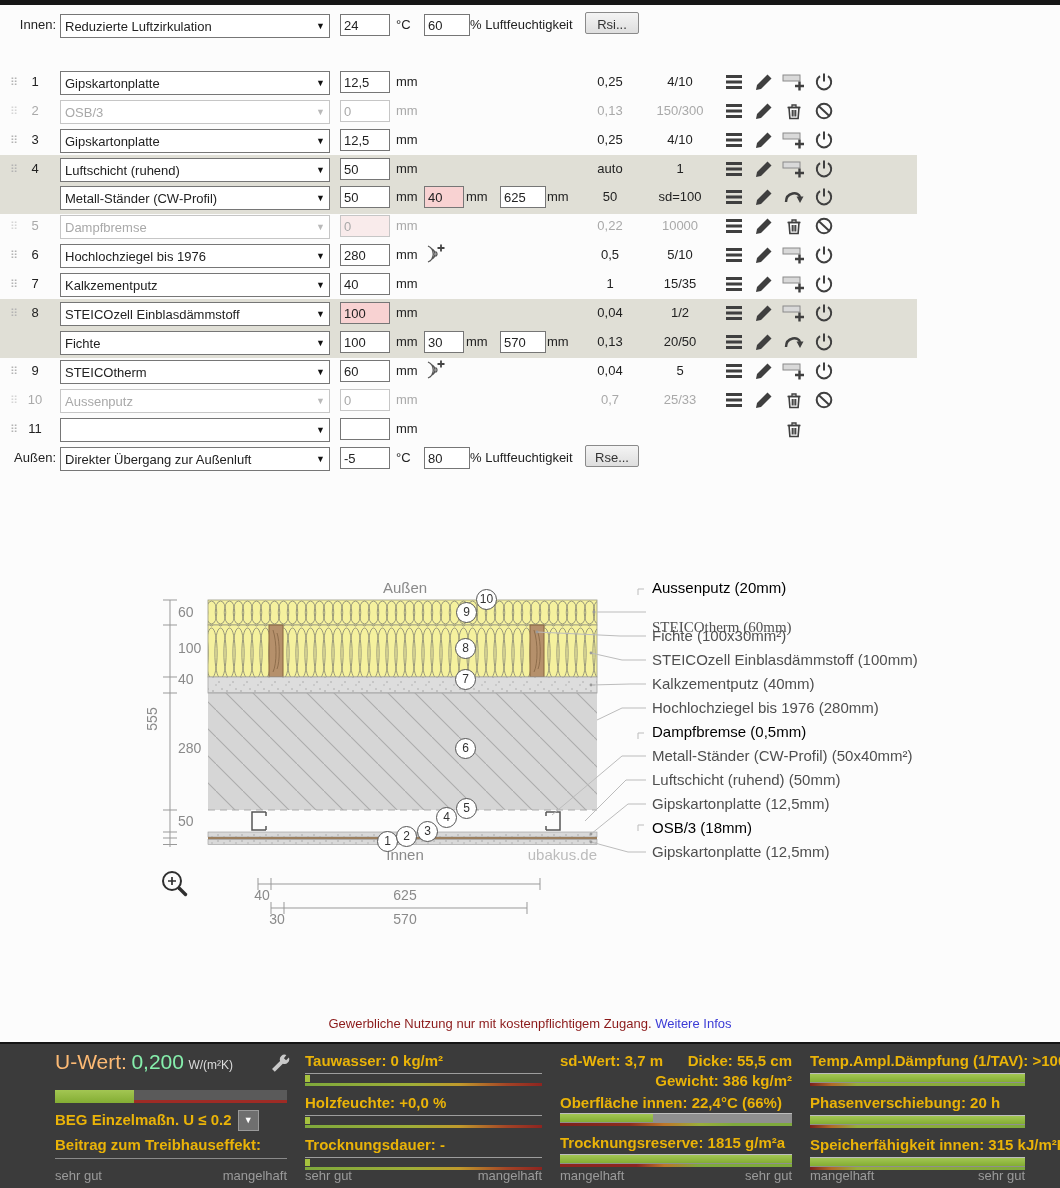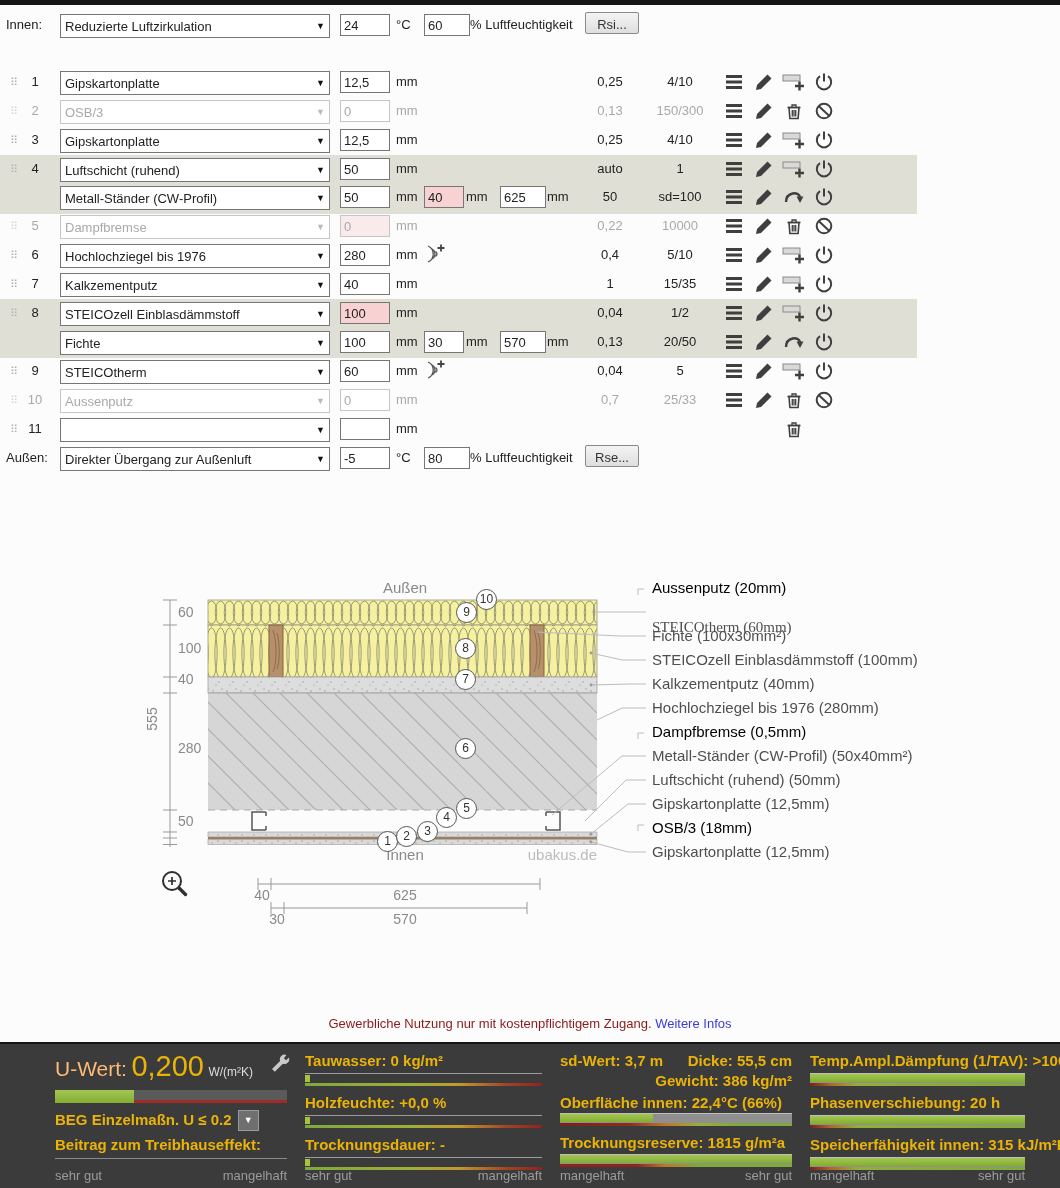--- a/index.html
+++ b/index.html
@@ -30,21 +30,21 @@
   .dis{color:#a9a9a9;}
   .dis .sel{border-color:#c6c6c6;color:#a9a9a9;}
   .dis .sel .arr{color:#b9b9b9;}
   .dis .inp{border-color:#c6c6c6;color:#a9a9a9;}
   .dis .h{color:#d5d5d5;}
   .err{background:#f8d2d2;}
   .errd{background:#f9ebeb;}
   .hdr{font-size:13px;color:#222;}
   .link{color:#4343cf;cursor:pointer;}
   .btn{left:585px;top:-2px;width:54px;height:22px;background:linear-gradient(#f4f4f4,#dedede);border:1px solid #8a8a8a;color:#333;font:13px "Liberation Sans",sans-serif;text-align:center;line-height:22px;cursor:pointer;border-radius:2px;}
-  .rlabel{left:6px;width:50px;text-align:left;line-height:22px;}
+  .rlabel{left:6px;width:50px;text-align:right;line-height:22px;}
   
   .diagram{position:absolute;left:0;top:575px;width:1060px;height:350px;}
   .diagram svg{position:absolute;left:0;top:0;}
   .dlab{position:absolute;left:652px;font-size:15px;color:#4f4f4f;white-space:nowrap;}
   .dlab.mut{color:#000000;}
   .dim{position:absolute;font-size:14px;color:#8a8a8a;}
   .mark{position:absolute;width:19px;height:19px;border:1px solid #555;border-radius:50%;background:#fff;font-size:12px;color:#333;text-align:center;line-height:19px;cursor:pointer;}
   .side{position:absolute;font-size:15px;color:#8a8a8a;}
   .wm{position:absolute;font-size:15px;color:#bcbcbc;}
   .rot{transform:rotate(-90deg);transform-origin:center;}
@@ -313,21 +313,21 @@
     <div class="sel">
         <span class="txt">Hochlochziegel bis 1976</span>
         <span class="arr">▼</span>
       </div>
     <input class="inp dick" value="280" style="">
     <span class="unit-d">mm</span>
     <span class="divic"><svg width="24" height="24" viewBox="0 0 24 24">
           <path d="M4 4c7 3 7 13 0 16M8 7c4 2 4 8 0 10M11.5 9.5c2 1.2 2 3.8 0 5" fill="none" stroke="#555" stroke-width="1.3"></path>
           <path d="M17 2.5v7M13.5 6h7" stroke="#444" stroke-width="1.8"></path>
         </svg></span>
-    <span class="lam">0,4</span>
+    <span class="lam">0,5</span>
     <span class="mu">5/10</span>
     <span class="ic ic1">
         <svg width="20" height="20" viewBox="0 0 20 20">
           <path d="M2 4.5h16M2 10h16M2 15.5h16" stroke="#3f3f3f" stroke-width="3"></path>
         </svg>
       </span>
     <span class="ic ic2">
         <svg width="20" height="20" viewBox="0 0 20 20">
           <path d="M13.5 2.5l4 4L7 17l-5 1 1-5z" fill="#3f3f3f"></path>
         </svg>
@@ -684,21 +684,21 @@
   <div class="notice">
     <span>Gewerbliche Nutzung nur mit kostenpflichtigem Zugang.</span>
     <a>Weitere Infos</a>
   </div>
 
   <div class="foot">
 
     <div class="col" style="left:55px;width:232px;">
       <div style="top:6px;left:0;white-space:nowrap;">
         <span style="font-size:21px;color:#fdba74;">U-Wert:</span>
-        <span style="font-size:29px;color:#eab308;">0,200</span>
+        <span style="font-size:21px;color:#86efac;">0,200</span>
         <span style="font-size:12px;color:#dcdcdc;">W/(m²K)</span>
       </div>
       <span style="left:213px;top:8px;cursor:pointer;"><svg width="22" height="22" viewBox="0 0 24 24">
             <path d="M20 3.2a5.2 5.2 0 0 0-6.8 6.6L4.4 18.6l3 3 8.8-8.8a5.2 5.2 0 0 0 6.6-6.8l-3.1 3.1-2.3-2.3z" fill="#c9c9c9"></path>
           </svg></span>
       <div class="bar bar-u" style="top:46px;">
           <div class="g"></div>
           <div class="r"></div>
         </div>
       <div style="top:66px;left:0;white-space:nowrap;">

